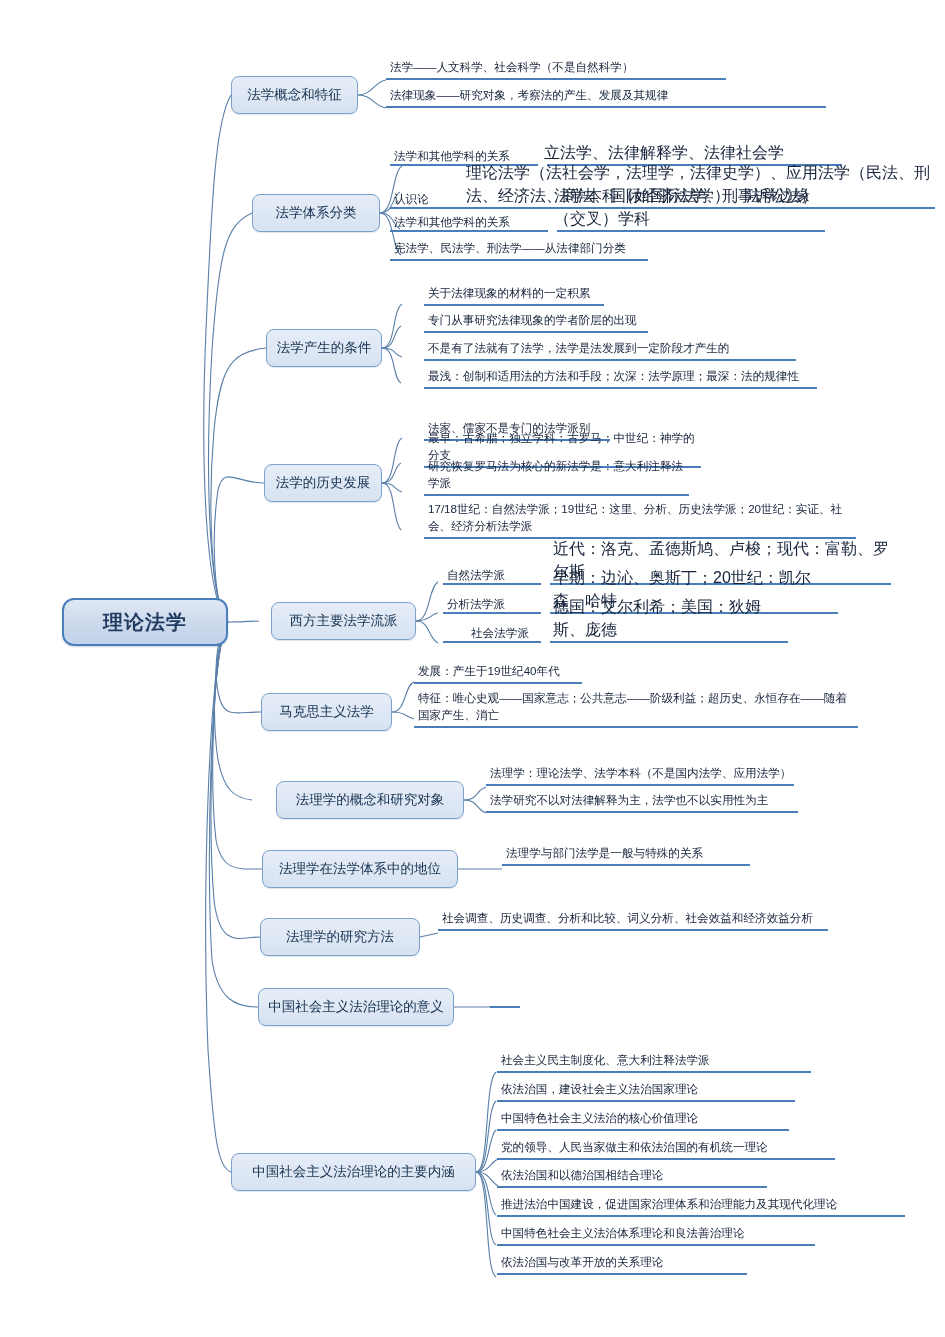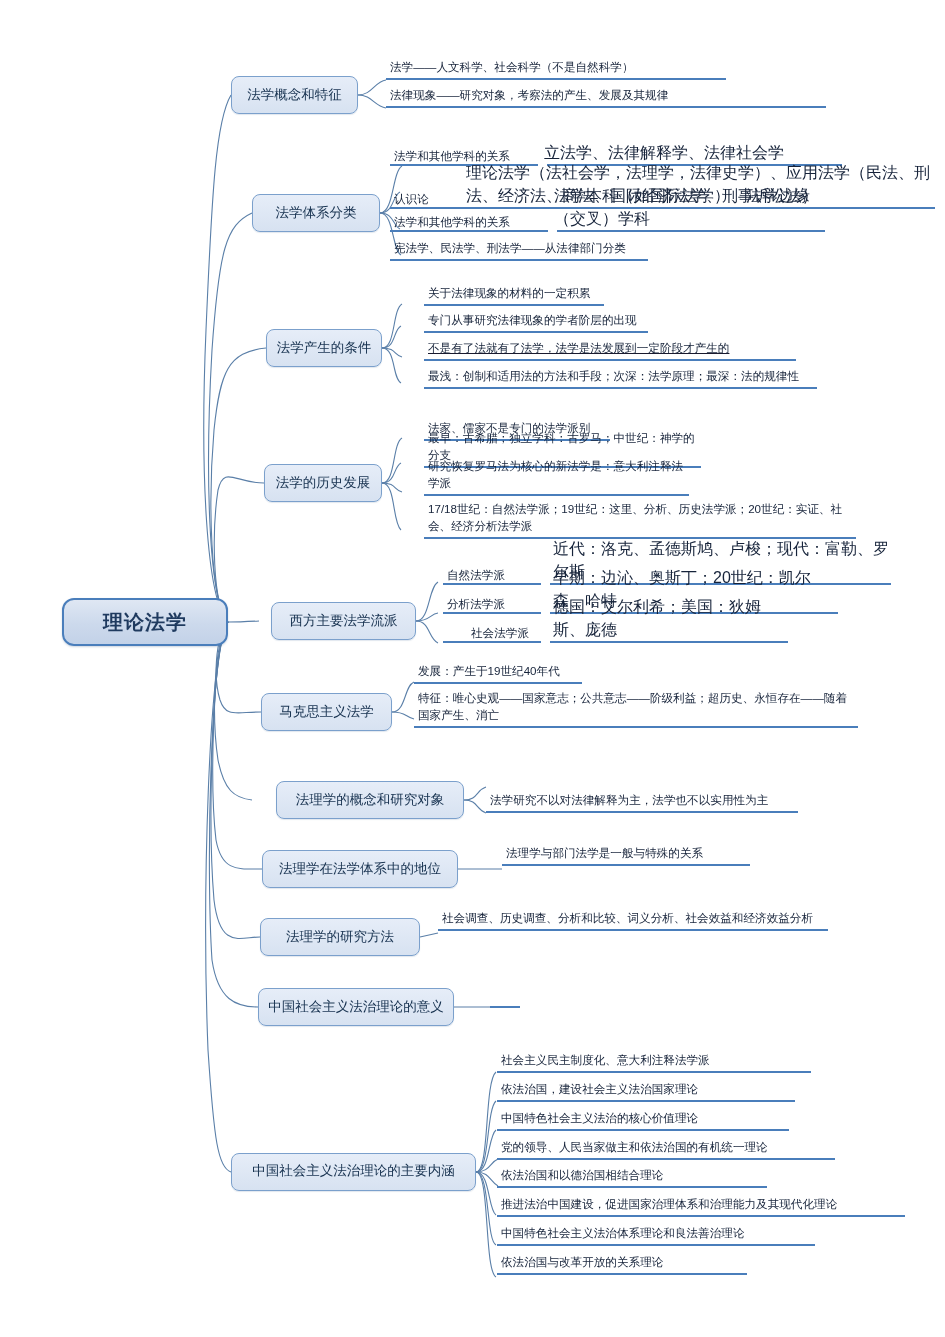--- a/index.html
+++ b/index.html
@@ -215,21 +215,21 @@
 
   <div class="branch-node" style="left:266px;top:329px;width:116px;height:38px;">
     <span class="label">法学产生的条件</span>
   </div>
   <div class="leaf" style="left:424px;top:285px;width:180px;height:21px;">
     <span class="txt">关于法律现象的材料的一定积累</span>
   </div>
   <div class="leaf" style="left:424px;top:312px;width:224px;height:21px;">
     <span class="txt">专门从事研究法律现象的学者阶层的出现</span>
   </div>
-  <div class="leaf" style="left:424px;top:340px;width:372px;height:21px;text-decoration:underline;">
+  <div class="leaf" style="left:424px;top:340px;width:372px;height:21px;">
     <span class="txt">不是有了法就有了法学，法学是法发展到一定阶段才产生的</span>
   </div>
   <div class="leaf" style="left:424px;top:368px;width:393px;height:21px;">
     <span class="txt">最浅：创制和适用法的方法和手段；次深：法学原理；最深：法的规律性</span>
   </div>
 
   <div class="branch-node" style="left:264px;top:464px;width:118px;height:38px;">
     <span class="label">法学的历史发展</span>
   </div>
   <div class="leaf" style="left:424px;top:420px;width:186px;height:21px;">
@@ -270,20 +270,23 @@
   <div class="leaf" style="left:414px;top:663px;width:168px;height:21px;">
     <span class="txt">发展：产生于19世纪40年代</span>
   </div>
   <div class="leaf" style="left:414px;top:690px;width:444px;height:38px;">
     <span class="txt">特征：唯心史观——国家意志；公共意志——阶级利益；超历史、永恒存在——随着国家产生、消亡</span>
   </div>
 
   <div class="branch-node" style="left:276px;top:781px;width:188px;height:38px;">
     <span class="label">法理学的概念和研究对象</span>
   </div>
+  <div class="leaf" style="left:486px;top:765px;width:308px;height:21px;">
+    <span class="txt">法理学：理论法学、法学本科（不是国内法学、应用法学）</span>
+  </div>
   <div class="leaf" style="left:486px;top:792px;width:312px;height:21px;">
     <span class="txt">法学研究不以对法律解释为主，法学也不以实用性为主</span>
   </div>
 
   <div class="branch-node" style="left:262px;top:850px;width:196px;height:38px;">
     <span class="label">法理学在法学体系中的地位</span>
   </div>
   <div class="leaf" style="left:502px;top:845px;width:248px;height:21px;">
     <span class="txt">法理学与部门法学是一般与特殊的关系</span>
   </div>
@@ -295,21 +298,21 @@
     <span class="txt">社会调查、历史调查、分析和比较、词义分析、社会效益和经济效益分析</span>
   </div>
 
   <div class="branch-node" style="left:258px;top:988px;width:196px;height:38px;">
     <span class="label">中国社会主义法治理论的意义</span>
   </div>
   <div class="leaf empty" style="left:490px;top:990px;width:30px;height:18px;">
     <span class="txt"></span>
   </div>
 
-  <div class="branch-node" style="left:231px;top:1153px;width:245px;height:38px;font-family:Liberation Mono, monospace;">
+  <div class="branch-node" style="left:231px;top:1153px;width:245px;height:38px;">
     <span class="label">中国社会主义法治理论的主要内涵</span>
   </div>
   <div class="leaf" style="left:497px;top:1052px;width:314px;height:21px;">
     <span class="txt">社会主义民主制度化、意大利注释法学派</span>
   </div>
   <div class="leaf" style="left:497px;top:1081px;width:298px;height:21px;">
     <span class="txt">依法治国，建设社会主义法治国家理论</span>
   </div>
   <div class="leaf" style="left:497px;top:1110px;width:292px;height:21px;">
     <span class="txt">中国特色社会主义法治的核心价值理论</span>

